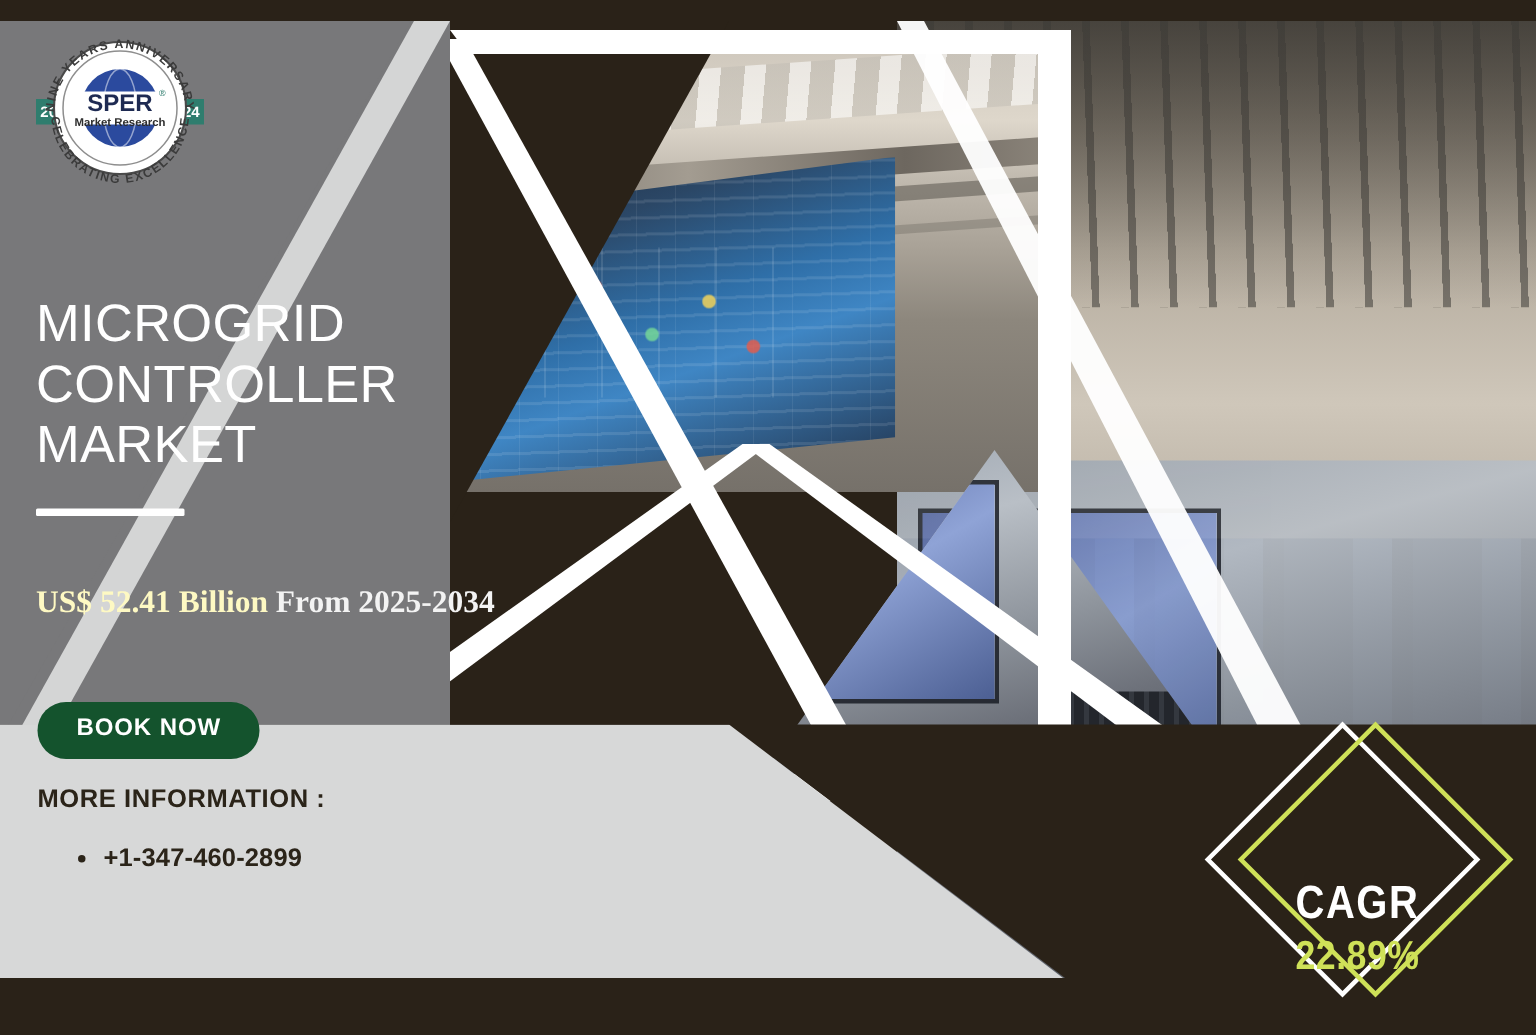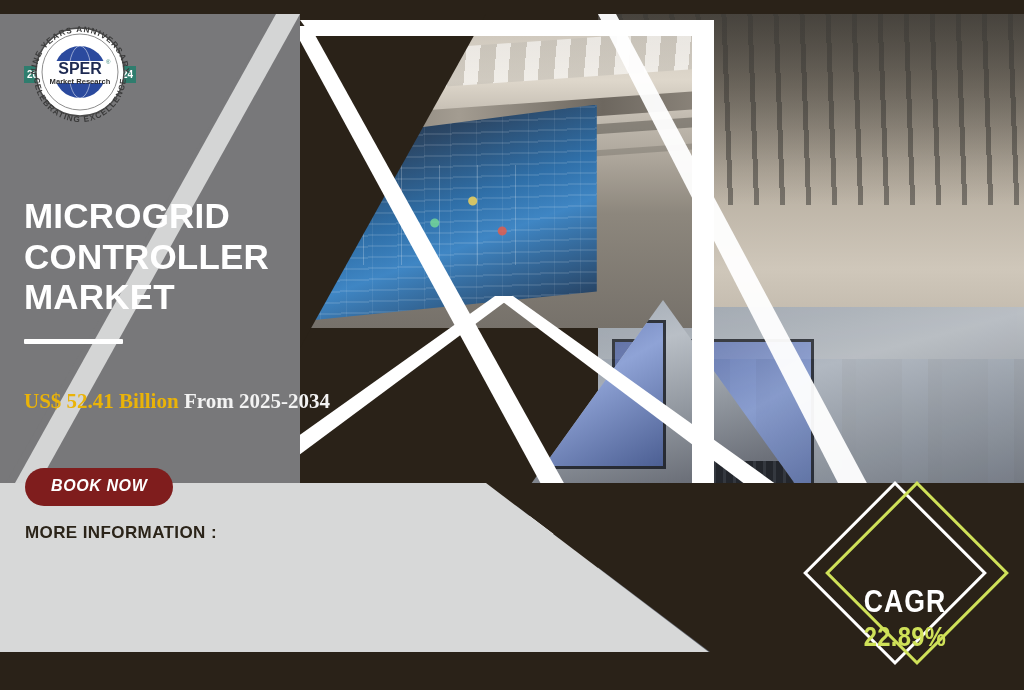--- a/index.html
+++ b/index.html
@@ -140,54 +140,53 @@
     width:124px; height:104px;
   }
   .logo svg{ width:100%; height:100%; display:block; }
 
   
   .title{
     position:absolute; left:24px; top:196px;
     width:266px;
     color:#ffffff;
     font-size:35px;
-    font-weight:bold;
+    font-weight:normal;
     line-height:1.16;
     letter-spacing:.2px;
   }
   .rule{
     position:absolute; left:24px; top:339px;
     width:99px; height:5px;
     background:#ffffff;
     border-radius:1px;
   }
   .subline{
     position:absolute; left:24px; top:357px;
     width:380px;
     font-family:"Liberation Serif", serif;
     font-weight:bold;
     font-size:21px;
     line-height:1.42;
     color:#f3f3f3;
   }
-  .subline .accent{ color:#eab308; }
+  .subline .accent{ color:#fef9c3; }
 
   
   .book-now{
     position:absolute; left:25px; top:468px;
     padding:9px 26px 11px;
-    background:#7f1d1d;
+    background:#14532d;
     color:#ffffff;
     font-size:16px;
     font-weight:bold;
     letter-spacing:.6px;
     border-radius:22px;
     border:none;
     cursor:pointer;
-    font-style:italic;
   }
 
   
   .more-info{
     position:absolute; left:25px; top:523px;
     font-size:17px; font-weight:bold; letter-spacing:.4px;
     color:#2b2419;
   }
   .contact-list{
     position:absolute; left:52px; top:562px;
@@ -334,20 +333,21 @@
   <div class="subline">
     <br>
     <span class="accent">US$ 52.41 Billion</span>
     <span>From 2025-2034</span>
   </div>
 
   <button class="book-now">BOOK NOW</button>
 
   <div class="more-info">MORE INFORMATION :</div>
   <ul class="contact-list">
+    <li>+1-347-460-2899</li>
   </ul>
 
   <div class="cagr">
     <div class="dia dia-white"></div>
     <div class="dia dia-green"></div>
     <div class="cagr-text">
       <span class="cagr-label">CAGR</span>
       <span class="cagr-value">22.89%</span>
     </div>
   </div>

